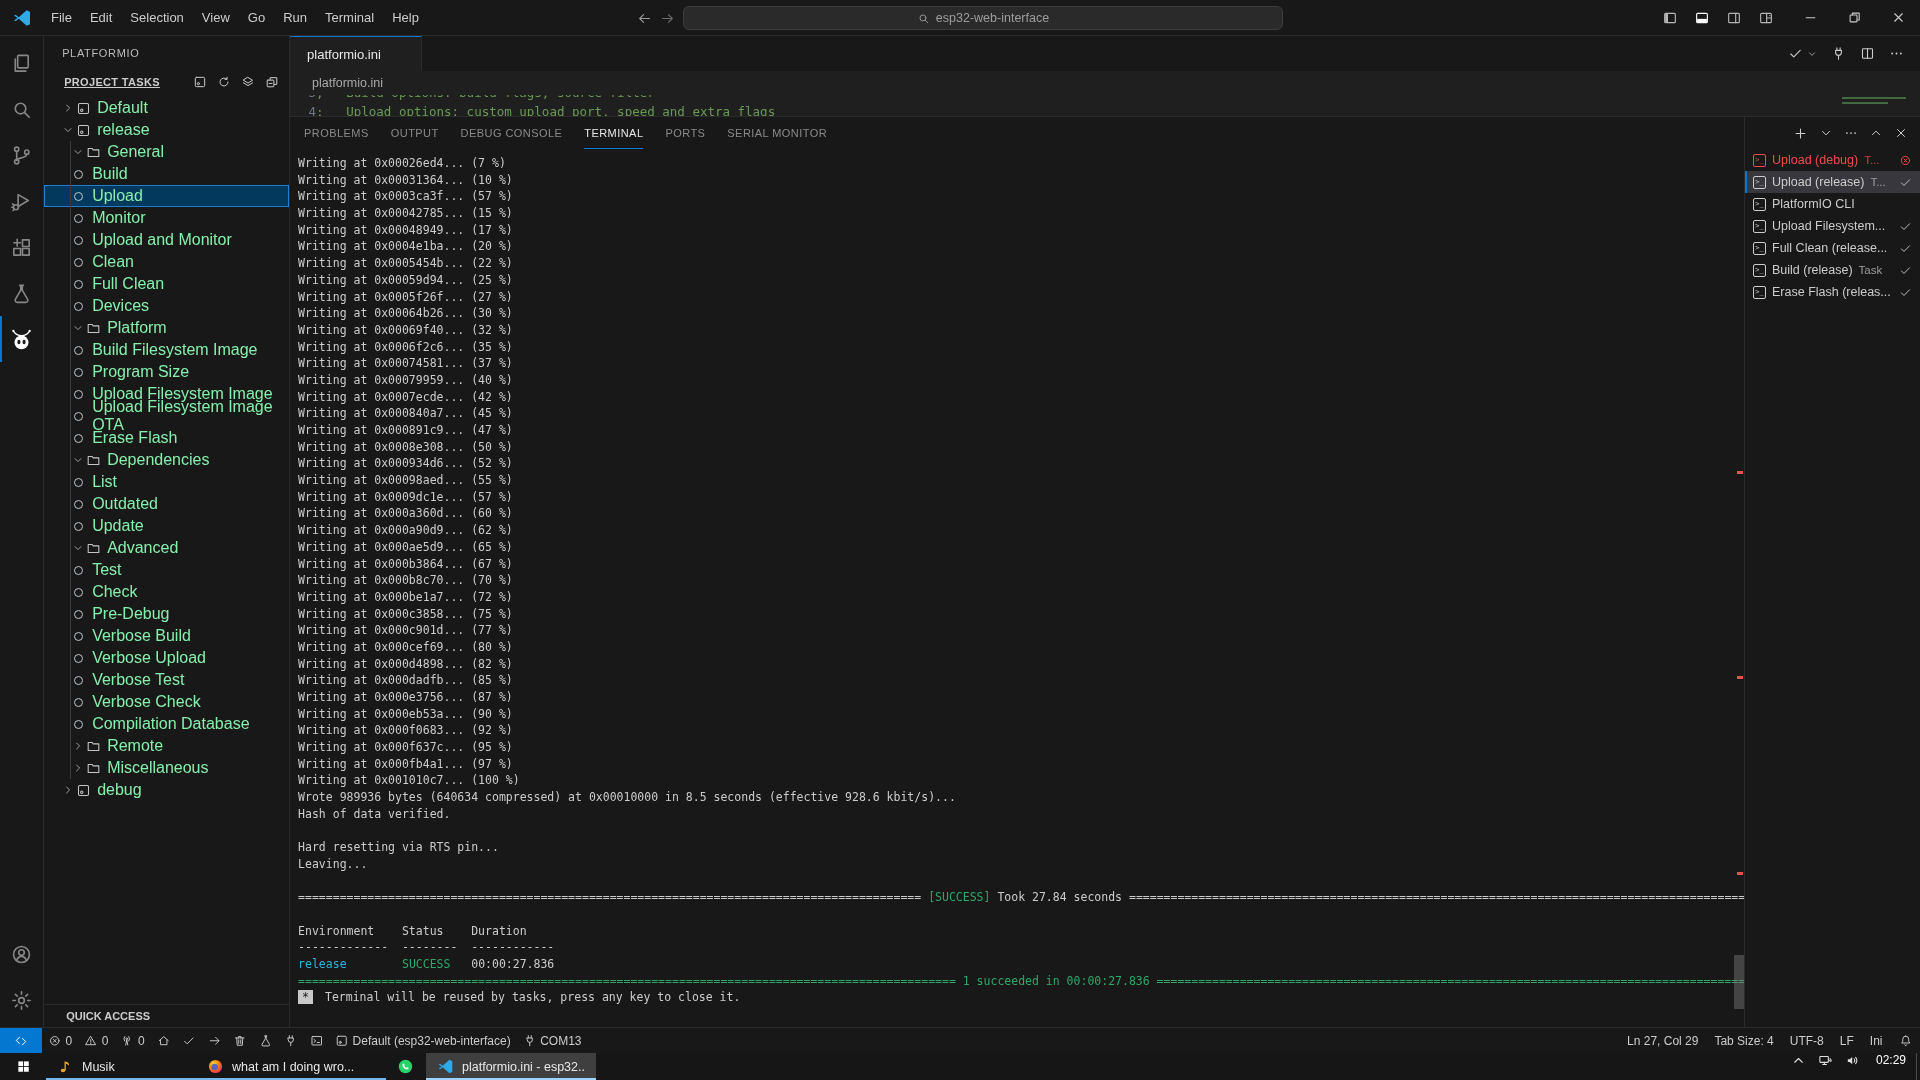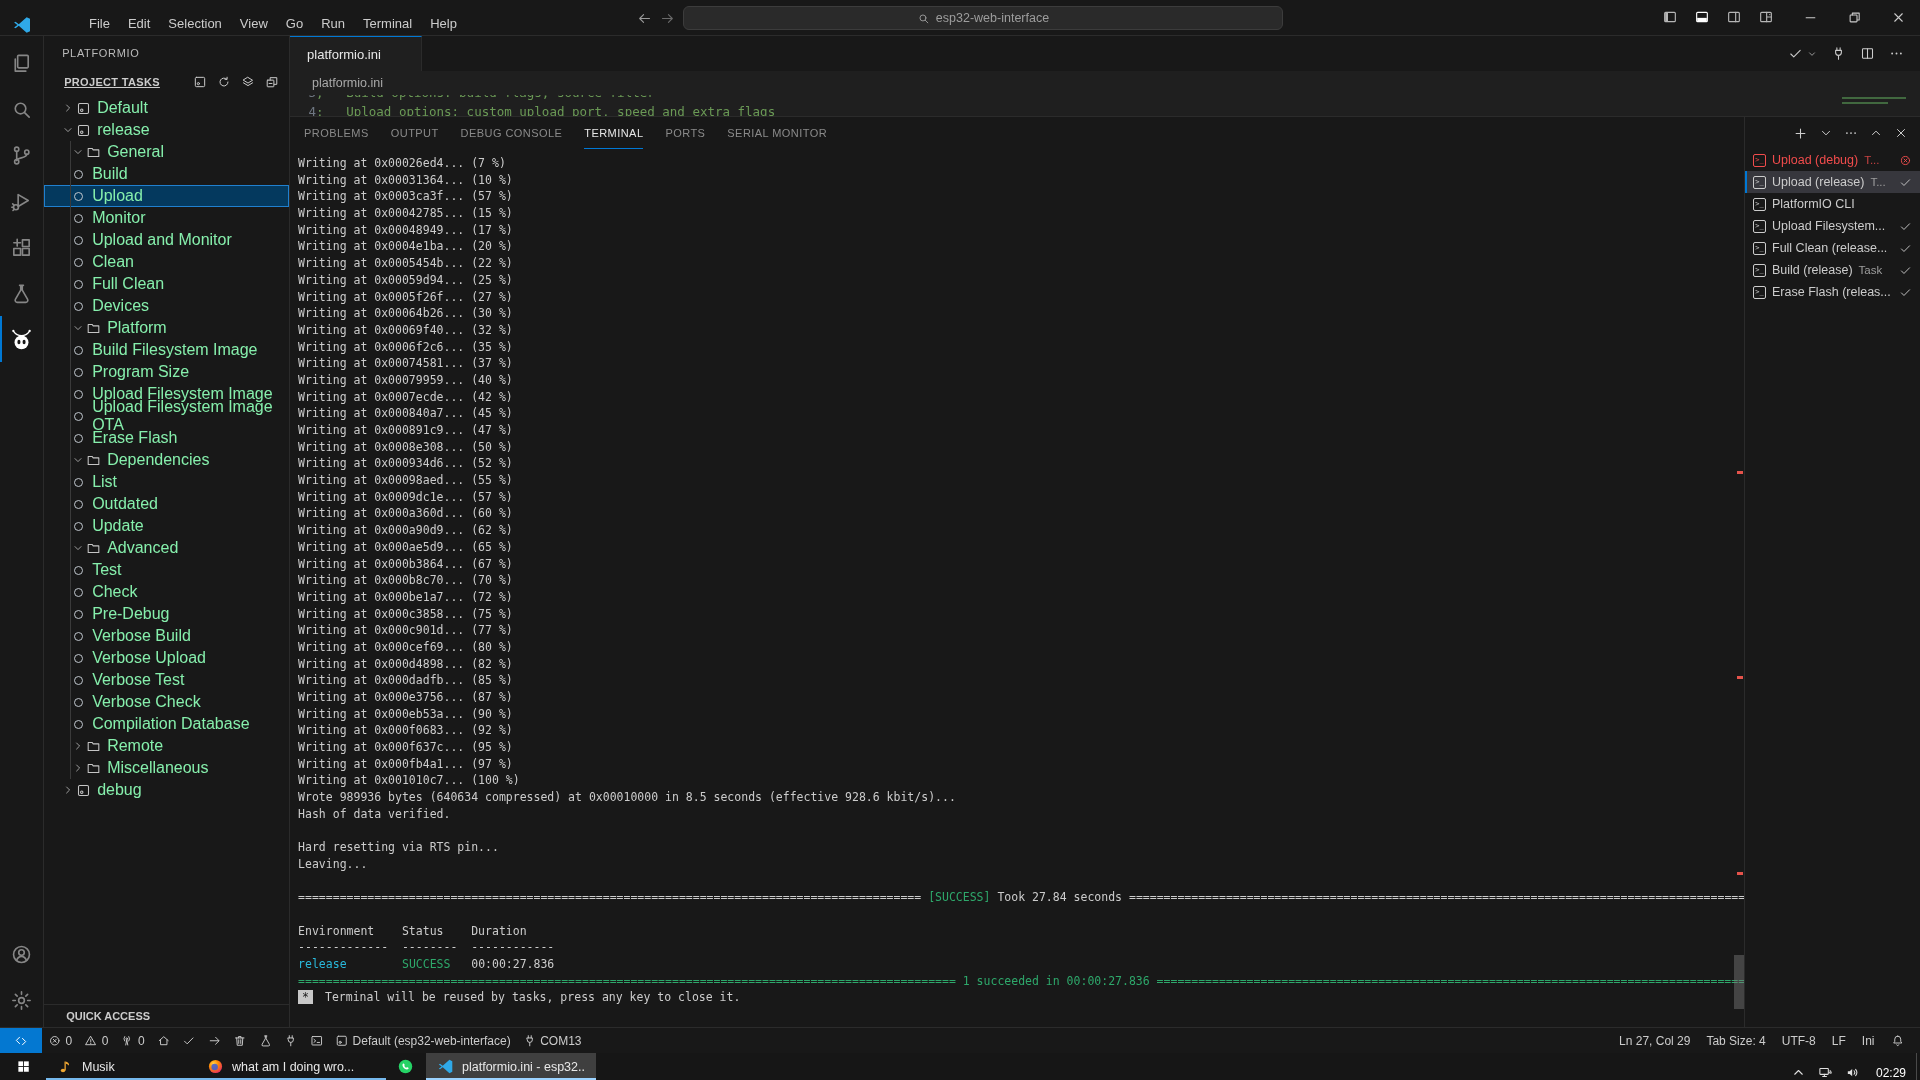--- a/index.html
+++ b/index.html
@@ -3,21 +3,21 @@
 <meta charset="utf-8">
 <style>
   * { margin:0; padding:0; box-sizing:border-box; }
   html,body { background:#000; }
   body { font-family:"Liberation Sans", sans-serif; color:#cccccc; }
   #app { position:relative; width:1920px; height:1080px; background:#181818; overflow:hidden; display:flex; flex-direction:column; }
   .icon { display:inline-flex; align-items:center; justify-content:center; }
   .icon svg { width:1em; height:1em; display:block; }
 
   
-  #titlebar { height:36px; background:#181818; border-bottom:1px solid #2b2b2b; display:flex; align-items:flex-end; position:relative; flex:0 0 auto;gap:38px; }
+  #titlebar { height:36px; background:#181818; border-bottom:1px solid #2b2b2b; display:flex; align-items:center; position:relative; flex:0 0 auto; }
   #vscode-logo { font-size:20px; margin:0 10px 0 12px; }
   #menubar { display:flex; z-index:3; }
   .menu-item { font-size:13px; color:#cccccc; padding:4px 9px; border-radius:5px; cursor:default; }
   #titlebar-center { position:absolute; left:0; right:0; top:0; height:36px; display:flex; align-items:center; justify-content:center; gap:8px; z-index:2; }
   .nav-arrow { font-size:15px; color:#9a9a9a; }
   .nav-arrow.fwd { color:#6a6a6a; }
   #search-box { width:600px; height:24px; background:#2a2a2a; border:1px solid #3c3c3c; border-radius:6px; display:flex; align-items:center; justify-content:center; gap:6px; color:#9d9d9d; font-size:12.5px; }
   #search-box .icon { font-size:13px; }
   #titlebar-right { margin-left:auto; display:flex; align-items:center; z-index:3; }
   #layout-icons { display:flex; gap:16px; margin-right:14px; color:#b6b6b6; font-size:16px; }
@@ -101,33 +101,33 @@
   .task-item.err .task-suffix { color:#f14c4c; opacity:.8; }
   .task-status { margin-left:auto; font-size:13px; color:#cccccc; }
   .task-status.err { color:#f14c4c; }
 
   
   #statusbar { height:26px; background:#181818; border-top:1px solid #2b2b2b; display:flex; align-items:center; flex:0 0 auto; font-size:12px; }
   #remote-block { width:42px; height:100%; background:#0478d1; color:#fff; display:flex; align-items:center; justify-content:center; font-size:14px; }
   .sb-group { display:flex; align-items:center; height:100%; }
   .sb-item { display:flex; align-items:center; gap:4px; padding:0 6px; height:100%; color:#cccccc; }
   .sb-item .icon { font-size:13.5px; }
-  #sb-right { margin-left:auto; display:flex; height:100%; padding-right:8px; }
+  #sb-right { margin-left:auto; display:flex; height:100%; }
   #sb-right .sb-item { padding:0 8px; }
 
   
   #taskbar { height:27px; background:#161616; display:flex; align-items:stretch; flex:0 0 auto; }
   #start-btn { width:46px; display:flex; align-items:center; justify-content:center; color:#fff; font-size:15px; }
   .tb-app { display:flex; align-items:center; gap:8px; padding:0 11px; position:relative; color:#e8e8e8; font-size:12.5px; }
   .tb-app .icon { font-size:17px; }
   .tb-app .underline { position:absolute; left:0; right:0; bottom:0; height:2px; background:#76b9ed; }
   .tb-app.active { background:#3f3f3f; }
   .tb-app.active .underline { background:#9cd3ff; }
   .tb-label { white-space:nowrap; overflow:hidden; }
-  #tray { margin-left:auto; display:flex; align-items:flex-end; gap:12px; padding-right:6px; color:#e0e0e0; }
+  #tray { margin-left:auto; display:flex; align-items:flex-start; gap:12px; padding-right:6px; color:#e0e0e0; }
   #tray .icon { font-size:15px; }
   #tray-clock { font-size:12px; color:#fff; margin:0 4px; }
   #desk-edge { width:4px; border-left:1px solid #4a4a4a; }
 </style>
 </head>
 <body>
 
 <div id="app">
 
   <div id="titlebar">

